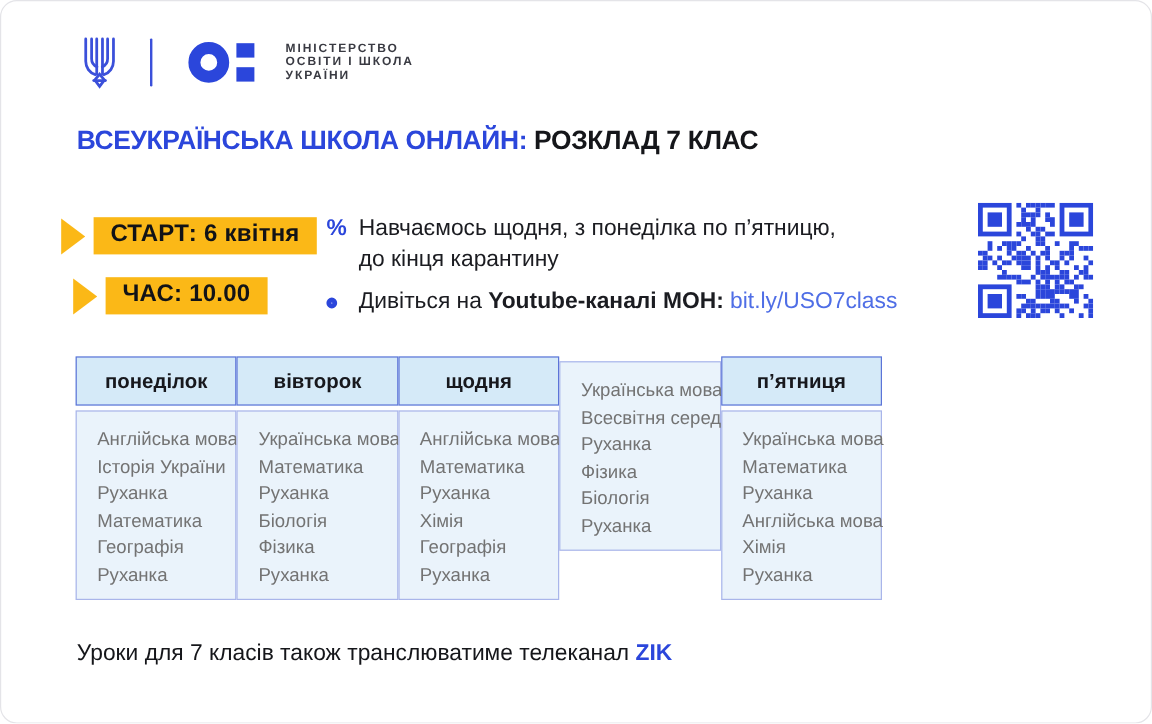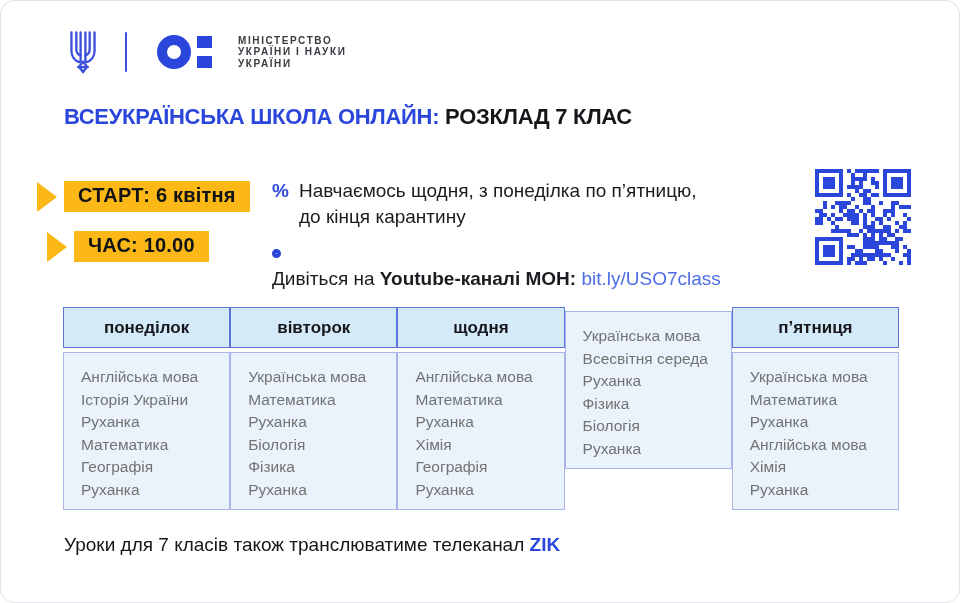--- a/index.html
+++ b/index.html
@@ -15,35 +15,35 @@
   .brand-sep { width:2px; height:40px; background:#3b50da; margin:0 16px 0 12px; border-radius:1px; }
   .mon-logo { display:flex; align-items:center; }
   .mon-ring { width:34px; height:34px; border:10px solid #2b46db; border-radius:50%; }
   .mon-colon { display:flex; flex-direction:column; justify-content:space-between; height:32px; margin-left:6px; }
   .mon-colon i { display:block; width:15px; height:12px; background:#2b46db; }
   .brand-text { margin-left:12px; font-size:10px; font-weight:bold; letter-spacing:1.6px; color:#393a42; line-height:11.5px; }
   
   .title { position:absolute; left:63px; top:103px; font-size:22px; font-weight:800; letter-spacing:-0.3px; color:#15161a; white-space:nowrap; }
   .title .hl { color:#2b46db; }
   
-  .badge-row { position:absolute; left:36px; display:flex; align-items:center; }
+  .badge-row { position:absolute; left:50px; display:flex; align-items:center; }
   .badge-row.r1 { top:180px; } .badge-row.r2 { top:230px;margin-left:10px; }
   .tri { width:0; height:0; border-top:15px solid transparent; border-bottom:15px solid transparent; border-left:20px solid #fbb817; margin-right:7px; }
   .badge { background:#fbb817; color:#121317; font-size:20px; font-weight:800; padding:3px 14px 5px 14px; letter-spacing:0.2px; white-space:nowrap; }
   .note { position:absolute; left:271px; display:flex; font-size:19px; color:#1b1c21; line-height:26px; }
-  .note.n1 { top:177px; } .note.n2 { top:238px;flex-direction:column; }
+  .note.n1 { top:177px; } .note.n2 { top:238px; }
   .note-icon { width:27px; flex:0 0 27px; }
   .pct { color:#2b46db; font-weight:800; font-size:19px; }
   .ring-ic { display:inline-block; width:9px; height:9px; border:4.5px solid #2b46db; border-radius:50%; margin-top:4px; }
   .note b { font-weight:800; }
   .link { color:#4f6ee6; text-decoration:none; }
   
   .qr { position:absolute; left:814px; top:168px; width:96px; height:96px; }
   
-  .schedule { position:absolute; left:62px; top:306px; width:836px; display:flex; }
+  .schedule { position:absolute; left:62px; top:296px; width:672px; display:flex; }
   .col { width:20%; display:flex; flex-direction:column; }
   .day-cell {
     height:41px; background:#d5eaf8; border:1.5px solid #5c74d8;
     display:flex; align-items:center; justify-content:center;
     font-size:17px; font-weight:800; color:#17181d;
   }
   .lessons-cell {
     margin-top:4px; height:158px; background:#eaf3fb; border:1.5px solid #a9b5ea;
     padding:13px 4px 0 17px; font-size:15.5px; color:#737373;
   }
@@ -73,21 +73,21 @@
     <div class="brand-sep"></div>
     <div class="mon-logo">
       <div class="mon-ring"></div>
       <div class="mon-colon">
           <i></i>
           <i></i>
         </div>
     </div>
     <div class="brand-text">
       <div>МІНІСТЕРСТВО</div>
-      <div>УКРАЇНИ І НАУКИ</div>
+      <div>ОСВІТИ І ШКОЛА</div>
       <div>УКРАЇНИ</div>
     </div>
   </header>
 
   <h1 class="title"><span class="hl">ВСЕУКРАЇНСЬКА ШКОЛА ОНЛАЙН:</span><span> РОЗКЛАД 7 КЛАС</span></h1>
 
   <div class="badge-row r1">
     <span class="tri"></span>
     <span class="badge">СТАРТ: 6 квітня</span>
   </div>

